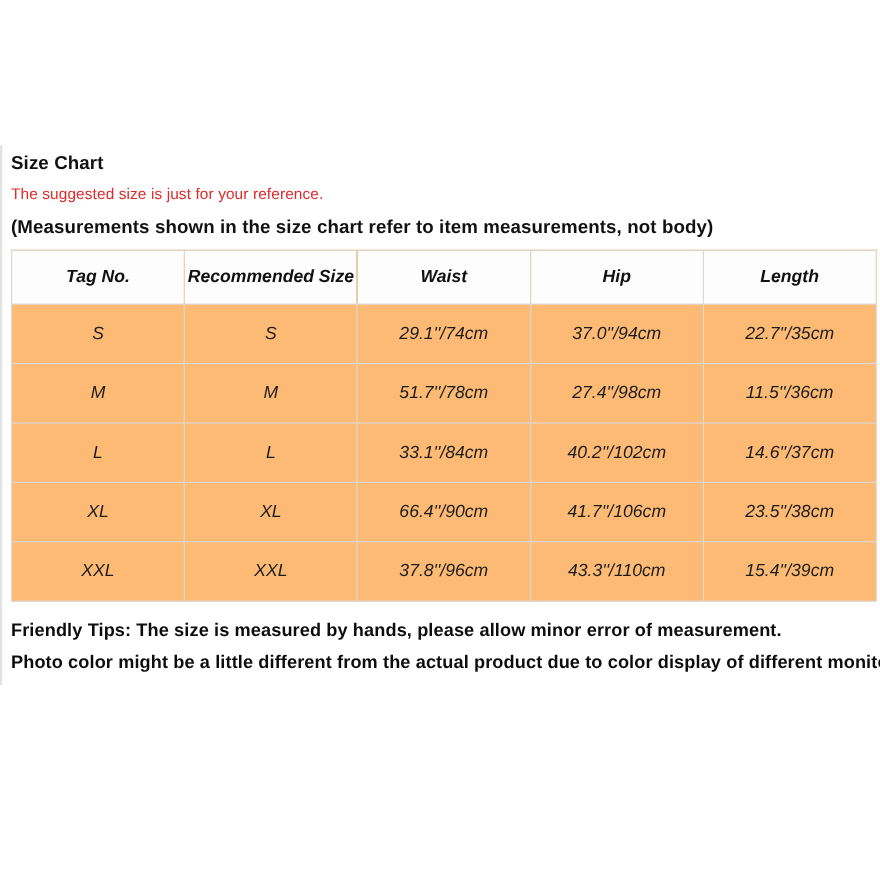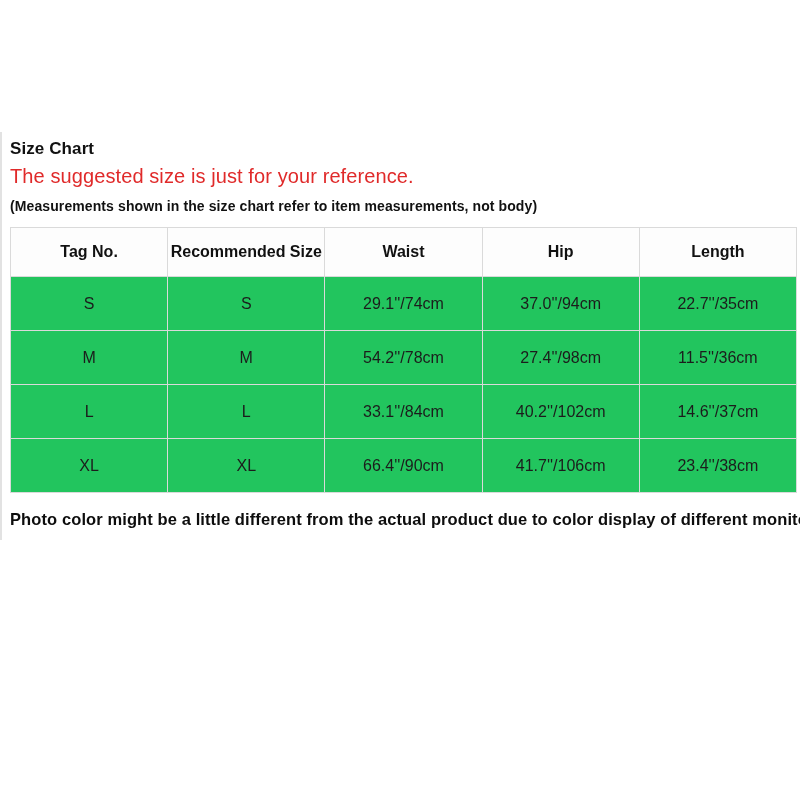--- a/index.html
+++ b/index.html
@@ -30,38 +30,39 @@
   }
   .title {
     font-size: 17px;
     font-weight: 700;
     color: #111111;
     line-height: 24px;
     padding-top: 5px;
     letter-spacing: 0.1px;
   }
   .red-note {
-    font-size: 20px;
+    font-size: 14px;
     color: var(--red, #e02a2a);
     line-height: 30px;
     letter-spacing: 0.1px;
   }
   .bold-note {
-    font-size: 14px;
+    font-size: 17px;
     font-weight: 700;
     color: #111111;
     line-height: 31px;
     letter-spacing: 0.1px;
   }
   table.size-table {
     margin-top: 5px;
     width: 787px;
     border-collapse: collapse;
     table-layout: fixed;
-    background: #22c55e;
+    background: #fdba74;
+    font-style: italic;
   }
   table.size-table th,
   table.size-table td {
     border: 1px solid var(--border, #dadada);
     text-align: center;
     vertical-align: middle;
     color: #1c1c1c;
     font-size: 16px;
     overflow: hidden;
     white-space: nowrap;
@@ -115,39 +116,47 @@
         <tr>
           <td>S</td>
           <td>S</td>
           <td>29.1''/74cm</td>
           <td>37.0''/94cm</td>
           <td>22.7''/35cm</td>
         </tr>
         <tr>
           <td>M</td>
           <td>M</td>
-          <td>54.2''/78cm</td>
+          <td>51.7''/78cm</td>
           <td>27.4''/98cm</td>
           <td>11.5''/36cm</td>
         </tr>
         <tr>
           <td>L</td>
           <td>L</td>
           <td>33.1''/84cm</td>
           <td>40.2''/102cm</td>
           <td>14.6''/37cm</td>
         </tr>
         <tr>
           <td>XL</td>
           <td>XL</td>
           <td>66.4''/90cm</td>
           <td>41.7''/106cm</td>
-          <td>23.4''/38cm</td>
+          <td>23.5''/38cm</td>
+        </tr>
+        <tr>
+          <td>XXL</td>
+          <td>XXL</td>
+          <td>37.8''/96cm</td>
+          <td>43.3''/110cm</td>
+          <td>15.4''/39cm</td>
         </tr>
       </tbody>
     </table>
 
     <div class="tips">
+      <div class="tip-line">Friendly Tips: The size is measured by hands, please allow minor error of measurement.</div>
       <div class="tip-line">Photo color might be a little different from the actual product due to color display of different monitors.</div>
     </div>
 
   </div>
 </div>
 
 </body></html>

